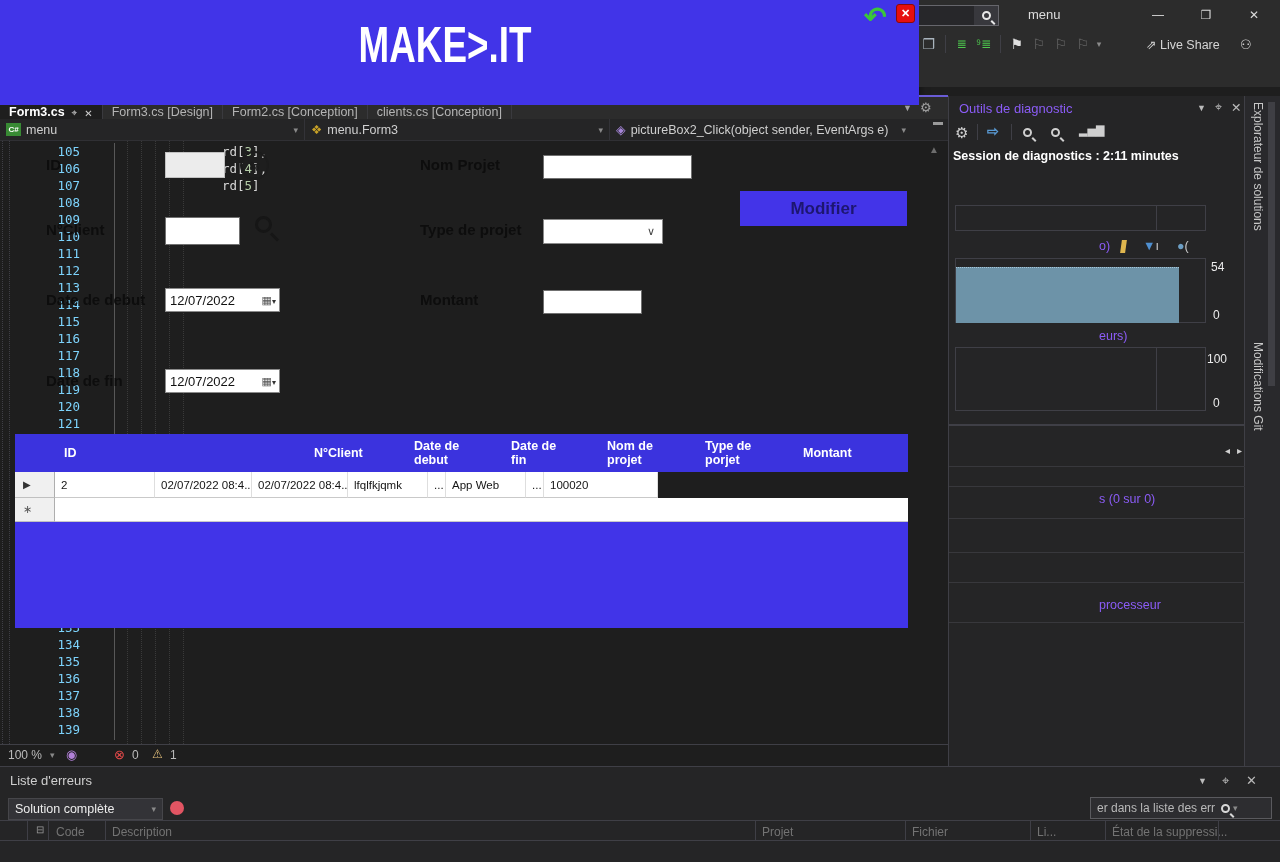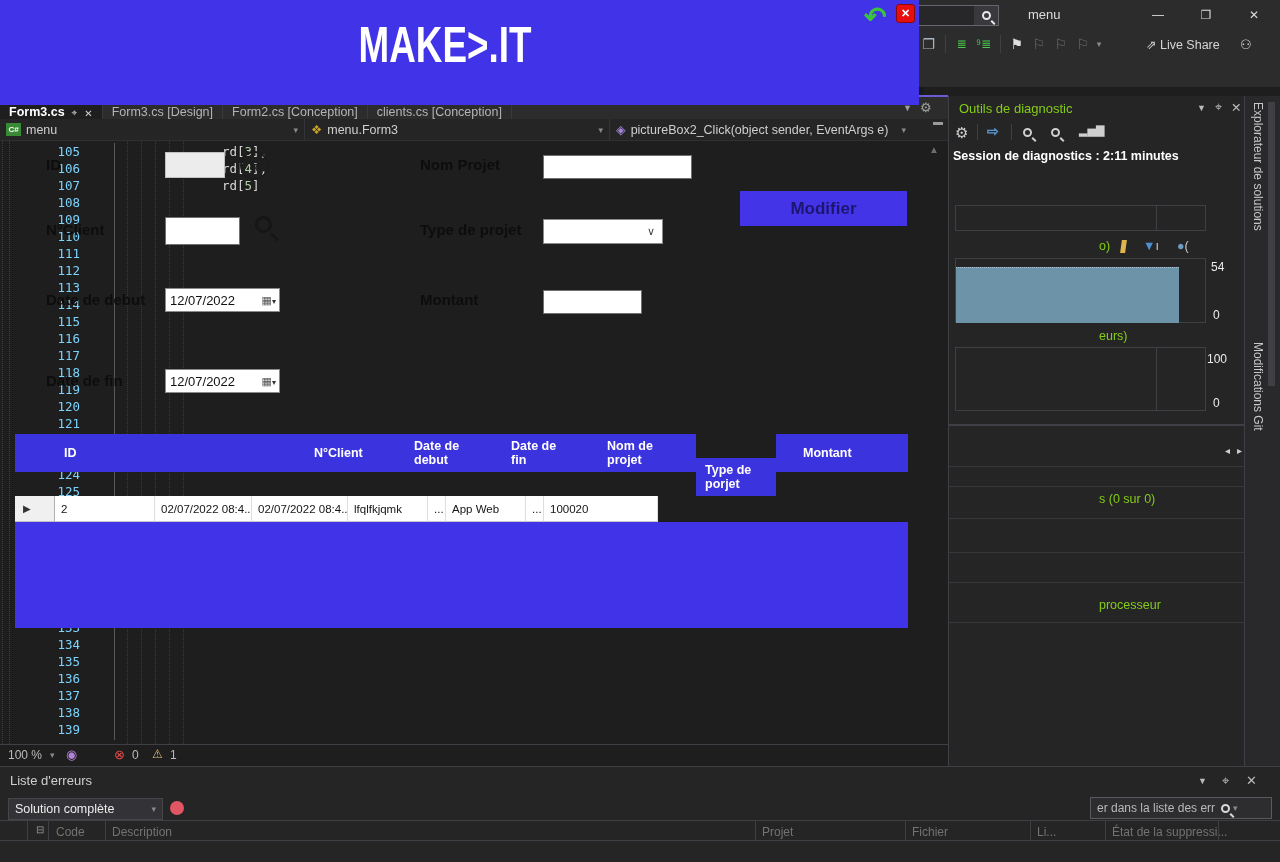--- a/index.html
+++ b/index.html
@@ -43,21 +43,21 @@
            align-items:center;justify-content:center;margin-right:5px}
   
   .lnum{height:17px;line-height:17px;text-align:right;color:#7dd3fc;font-family:"DejaVu Sans Mono",monospace;font-size:12.5px}
   .cline{height:17px;line-height:17px;color:#d7d7d7;font-family:"DejaVu Sans Mono",monospace;font-size:12.5px;white-space:pre}
   .cnum{color:#b5cea8}
   .iguide{position:absolute;top:141px;height:603px;border-left:1px dotted #3a3a3a}
   .foldbox{position:absolute;width:9px;height:9px;border:1px solid #858585;background:#1e1e1e;color:#bdbdbd;
            font-size:8px;line-height:7px;text-align:center}
   
   #diag{left:948px;top:96px;width:297px;height:670px;background:#252526;border-left:1px solid #3f3f46;border-right:1px solid #3f3f46}
-  .dlabel{position:absolute;color:#84cc16;font-size:12.5px}
+  .dlabel{position:absolute;color:#8b5cf6;font-size:12.5px}
   .dbox{position:absolute;border:1px solid #3f3f46}
   .axis{position:absolute;color:#ececec;font-size:12px}
   .hline{position:absolute;height:1px;background:#38383c}
   
   #sidetabs{left:1245px;top:96px;width:35px;height:670px;background:#29292c}
   .vtab{position:absolute;writing-mode:vertical-rl;color:#c8c8c8;font-size:12px;left:6px}
   
   #errlist{left:0;top:766px;width:1280px;height:96px;background:#252526;border-top:1px solid #3f3f46}
   .ecol{position:absolute;top:825px;color:#737373;font-size:12px}
   .esep{position:absolute;top:821px;height:19px;width:1px;background:#3f3f46}
@@ -451,21 +451,21 @@
           <div class="gh-cell" style="width: 40px;"></div>
           <div class="gh-cell" style="width: 250px;">ID</div>
           <div class="gh-cell" style="width: 100px;">N°Client</div>
           <div class="gh-cell" style="width: 97px;">Date de
 debut</div>
           <div class="gh-cell" style="width: 96px;">Date de
 fin</div>
           <div class="gh-cell" style="width: 80px;">Nom de
 projet</div>
           <div class="gh-cell" style="width: 18px;"></div>
-          <div class="gh-cell" style="width: 80px; margin-top: 24px;">Type de
+          <div class="gh-cell" style="width: 80px;">Type de
 porjet</div>
           <div class="gh-cell" style="width: 18px;"></div>
           <div class="gh-cell" style="width: 114px;">Montant</div>
         </div>
       <div class="grow" id="grid-row0">
           <div class="rowhdr" style="width: 40px; height: 26px;">
             <span style="font-size:10px">▶</span>
           </div>
           <div class="gd-cell" style="width: 100px;">2</div>
           <div class="gd-cell" style="width: 97px;">02/07/2022 08:4...</div>

